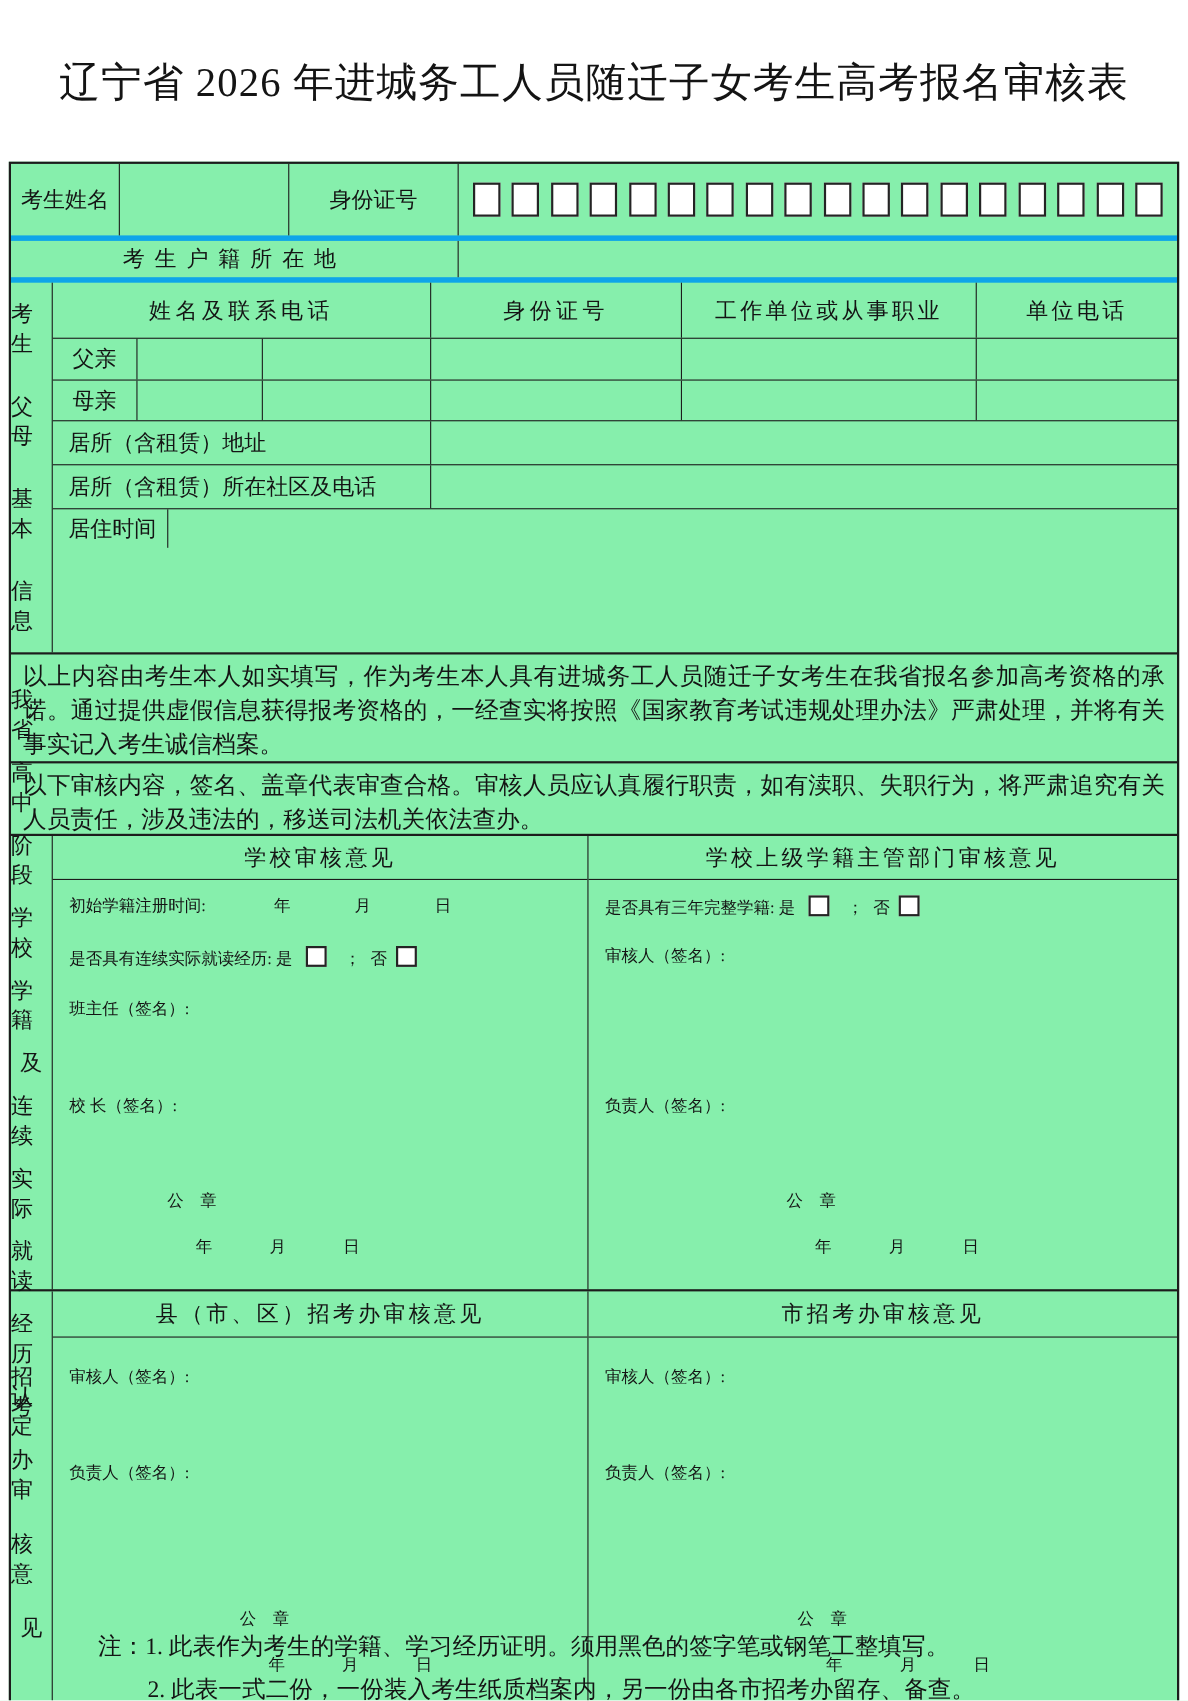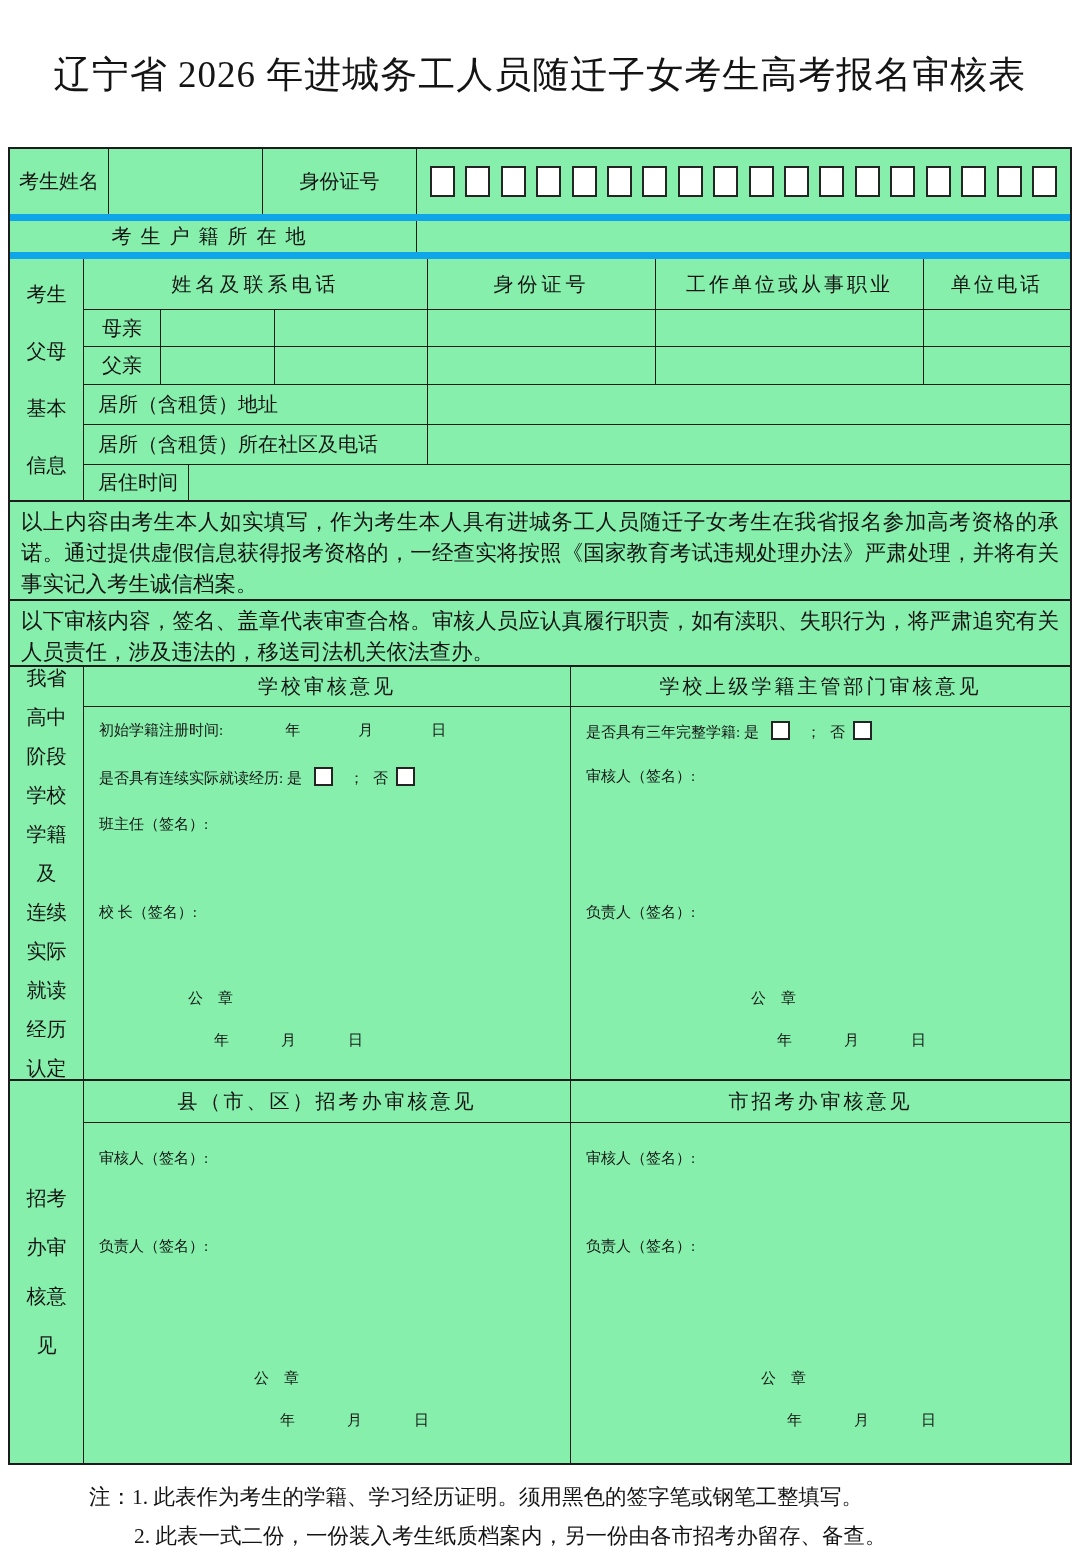--- a/index.html
+++ b/index.html
@@ -15,21 +15,21 @@
     position: absolute; top: 50px; left: 0; width: 100%;
     text-align: center; font-size: 37px; font-weight: normal; letter-spacing: 1px;
     white-space: nowrap;
   }
 
   .form {
     position: absolute; top: 147px; left: 8px; width: 1064px;
     border: 2px solid #1c1c1c; background: #86efac;
   }
 
-  .frow { display: flex; border-top: 7px solid #0ea5e9; }
+  .frow { display: flex; border-top: 5px solid #0ea5e9; }
   .frow.first { border-top: none; }
   .frow.sect { border-top: 2px solid #1c1c1c; }
 
   .cell { border-left: 1px solid #1c1c1c; display: flex; align-items: center; min-width: 0; }
   .cell.nol { border-left: none; }
   .lab { justify-content: center; font-size: 20px; text-align: center; }
   .lab-left { justify-content: flex-start; padding-left: 14px; font-size: 20px; }
   .grow1 { flex: 1; }
 
   .h65 { height: 65px; } .h38 { height: 38px; } .h50 { height: 50px; }
@@ -41,21 +41,21 @@
 
   .ls8 { letter-spacing: 9px; } .ls4 { letter-spacing: 4px; } .ls3 { letter-spacing: 3px; }
 
   .idboxes {
     flex: 1; display: flex; align-items: center;
     justify-content: space-between; padding: 0 13px;
   }
   .idbox { width: 25px; height: 31px; border: 2px solid #242424; background: #fff; }
 
   .side {
-    width: 74px; border-right: 1px solid #1c1c1c;
+    width: 38px; border-right: 1px solid #1c1c1c;
     display: flex; align-items: center; justify-content: center;
   }
   .vlines { display: flex; flex-direction: column; align-items: center; justify-content: center; font-size: 20px; }
   .gap30 > div { margin: 15px 0; }
   .gap12 > div { margin: 6px 0; font-family: Liberation Serif, serif; }
   .gap23 > div { margin: 11px 0; }
 
   .pstack { flex: 1; display: flex; flex-direction: column; }
   .prow { display: flex; border-top: 1px solid #1c1c1c; }
   .prow.first { border-top: none; }
@@ -149,30 +149,30 @@
             <div>信息</div>
           </div>
       </div>
       <div class="pstack">
         <div class="prow first h50">
           <div class="cell nol lab w343 ls4">姓名及联系电话</div>
           <div class="cell lab w228 ls4">身份证号</div>
           <div class="cell lab w268 ls3">工作单位或从事职业</div>
           <div class="cell lab grow1 ls3">单位电话</div>
         </div>
-        <div class="prow h37">
-          <div class="cell nol lab w76">母亲</div>
+        <div class="prow h38">
+          <div class="cell nol lab w76">父亲</div>
           <div class="cell w114"></div>
           <div class="cell w153"></div>
           <div class="cell w228"></div>
           <div class="cell w268"></div>
           <div class="cell grow1"></div>
         </div>
-        <div class="prow h38">
-          <div class="cell nol lab w76">父亲</div>
+        <div class="prow h37">
+          <div class="cell nol lab w76">母亲</div>
           <div class="cell w114"></div>
           <div class="cell w153"></div>
           <div class="cell w228"></div>
           <div class="cell w268"></div>
           <div class="cell grow1"></div>
         </div>
         <div class="prow h40">
           <div class="cell nol lab-left w343">居所（含租赁）地址</div>
           <div class="cell grow1"></div>
         </div>

